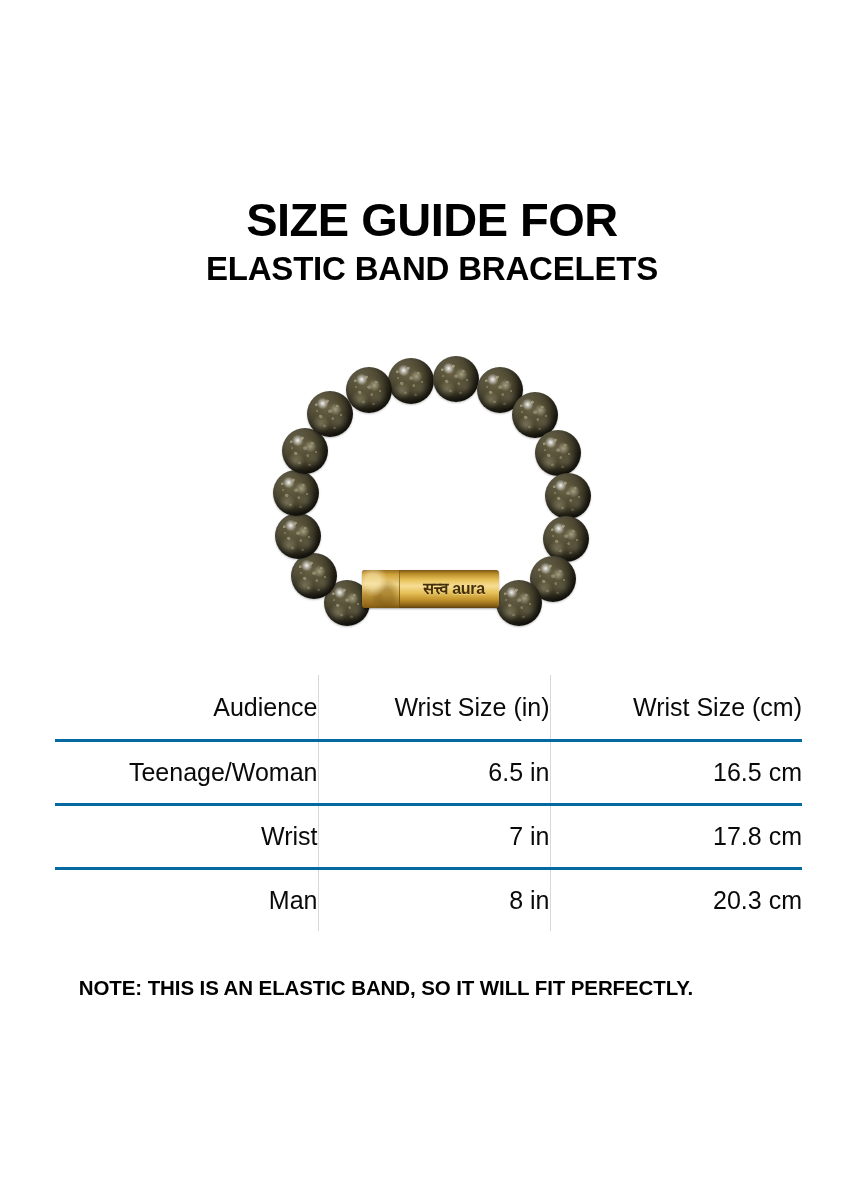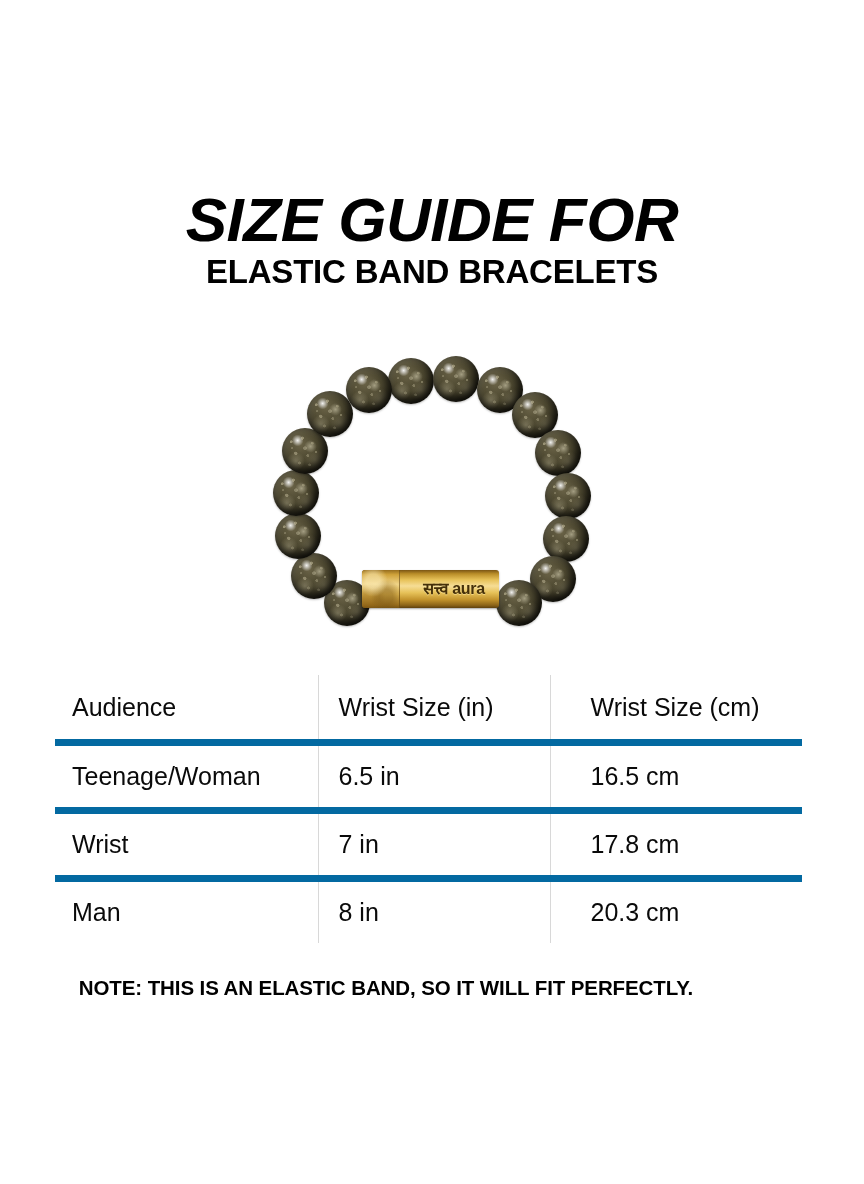--- a/index.html
+++ b/index.html
@@ -19,27 +19,26 @@
 
   
   .heading {
     position: absolute;
     left: 0;
     top: 188px;
     width: 864px;
     text-align: center;
   }
   .title-main {
-    font-size: 62px;
+    font-size: 47px;
     font-weight: bold;
     letter-spacing: -0.5px;
     line-height: 1.02;
-    margin: 0;
-    white-space: nowrap;
-    font-style: italic;
+    margin: 8px;
+    white-space: nowrap;
   }
   .title-sub {
     font-size: 33px;
     font-weight: bold;
     letter-spacing: -0.2px;
     line-height: 1.05;
     margin: 4px 0 0 0;
     white-space: nowrap;
   }
 
@@ -139,21 +138,21 @@
     top: 675px;
     width: 747px;
     border-collapse: collapse;
     table-layout: fixed;
   }
   .size-table col.c1 { width: 263px; }
   .size-table col.c2 { width: 232px; }
   .size-table col.c3 { width: 252px; }
   .size-table th,
   .size-table td {
-    text-align: left;
+    text-align: right;
     font-weight: normal;
     font-size: 25px;
     line-height: 1.15;
     color: #0a0a0a;
     padding: 0;
     height: 61px;
     vertical-align: middle;
   }
   .size-table th:first-child,
   .size-table td:first-child { padding-left: 17px; }
@@ -161,21 +160,21 @@
   .size-table td:nth-child(2) { padding-left: 20px; }
   .size-table th:nth-child(3),
   .size-table td:nth-child(3) { padding-left: 40px; }
   .size-table th:nth-child(2),
   .size-table td:nth-child(2),
   .size-table th:nth-child(3),
   .size-table td:nth-child(3) {
     border-left: 1px solid #d8d8d8;
   }
   .size-table tbody tr {
-    border-top: 7px solid #0369a1;
+    border-top: 3px solid #0369a1;
   }
   .size-table thead th { height: 64px; }
 
   
   .note {
     position: absolute;
     left: 0;
     top: 976px;
     width: 772px;
     text-align: center;

